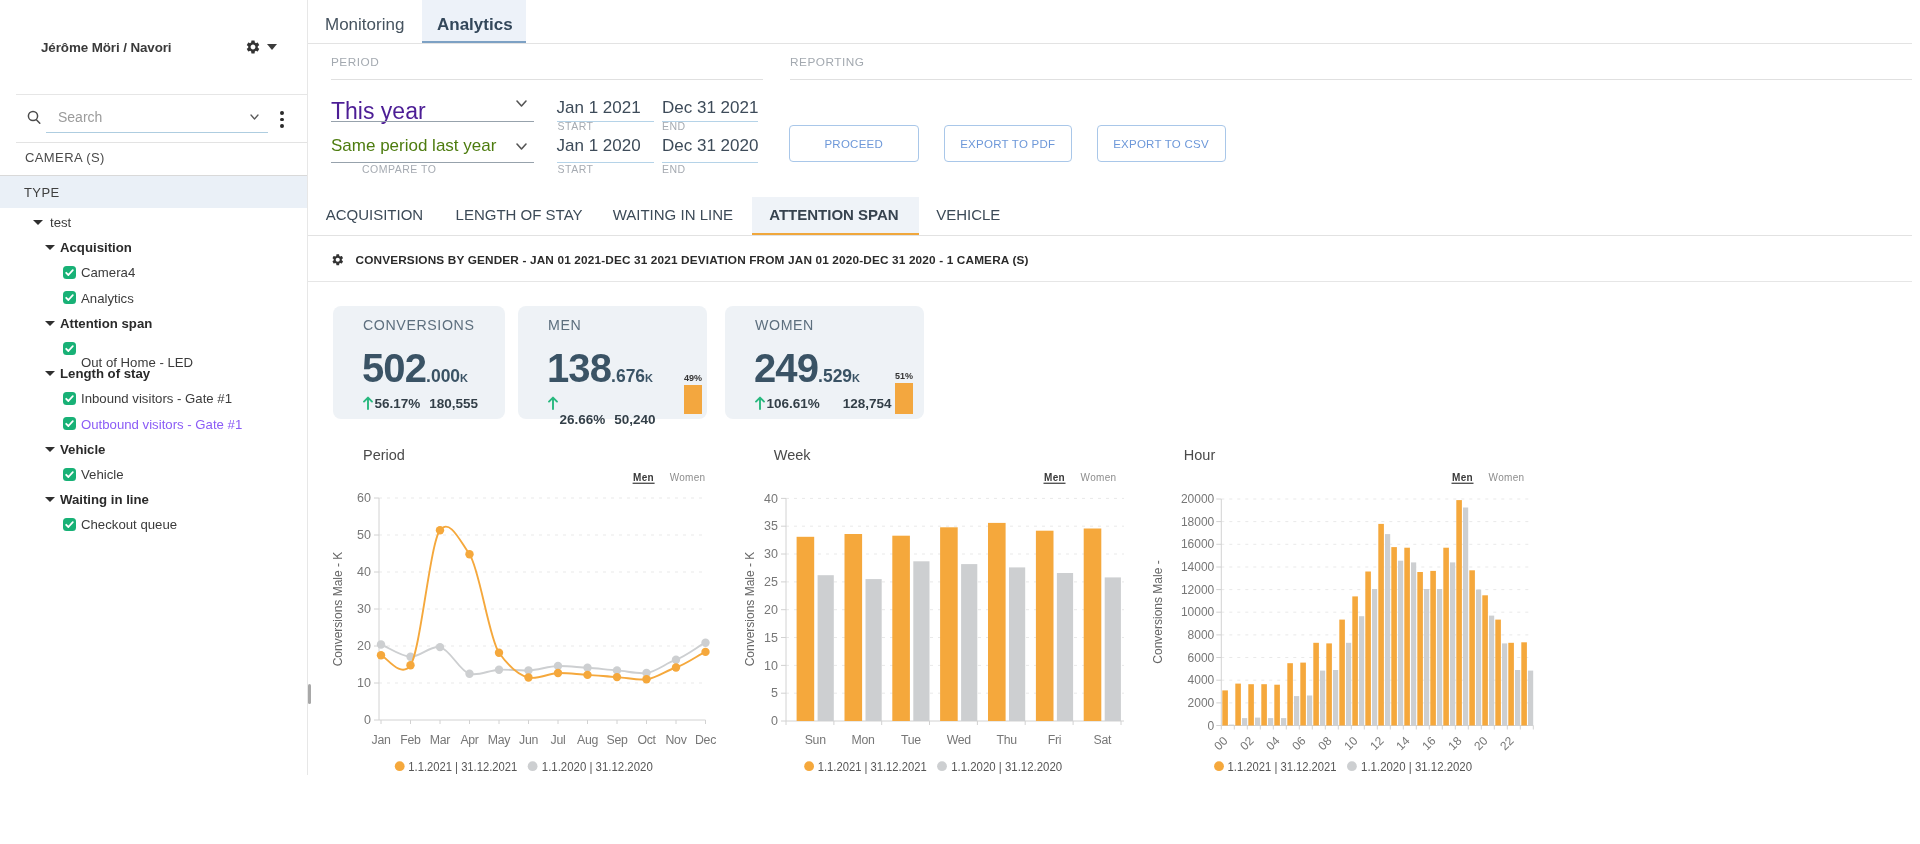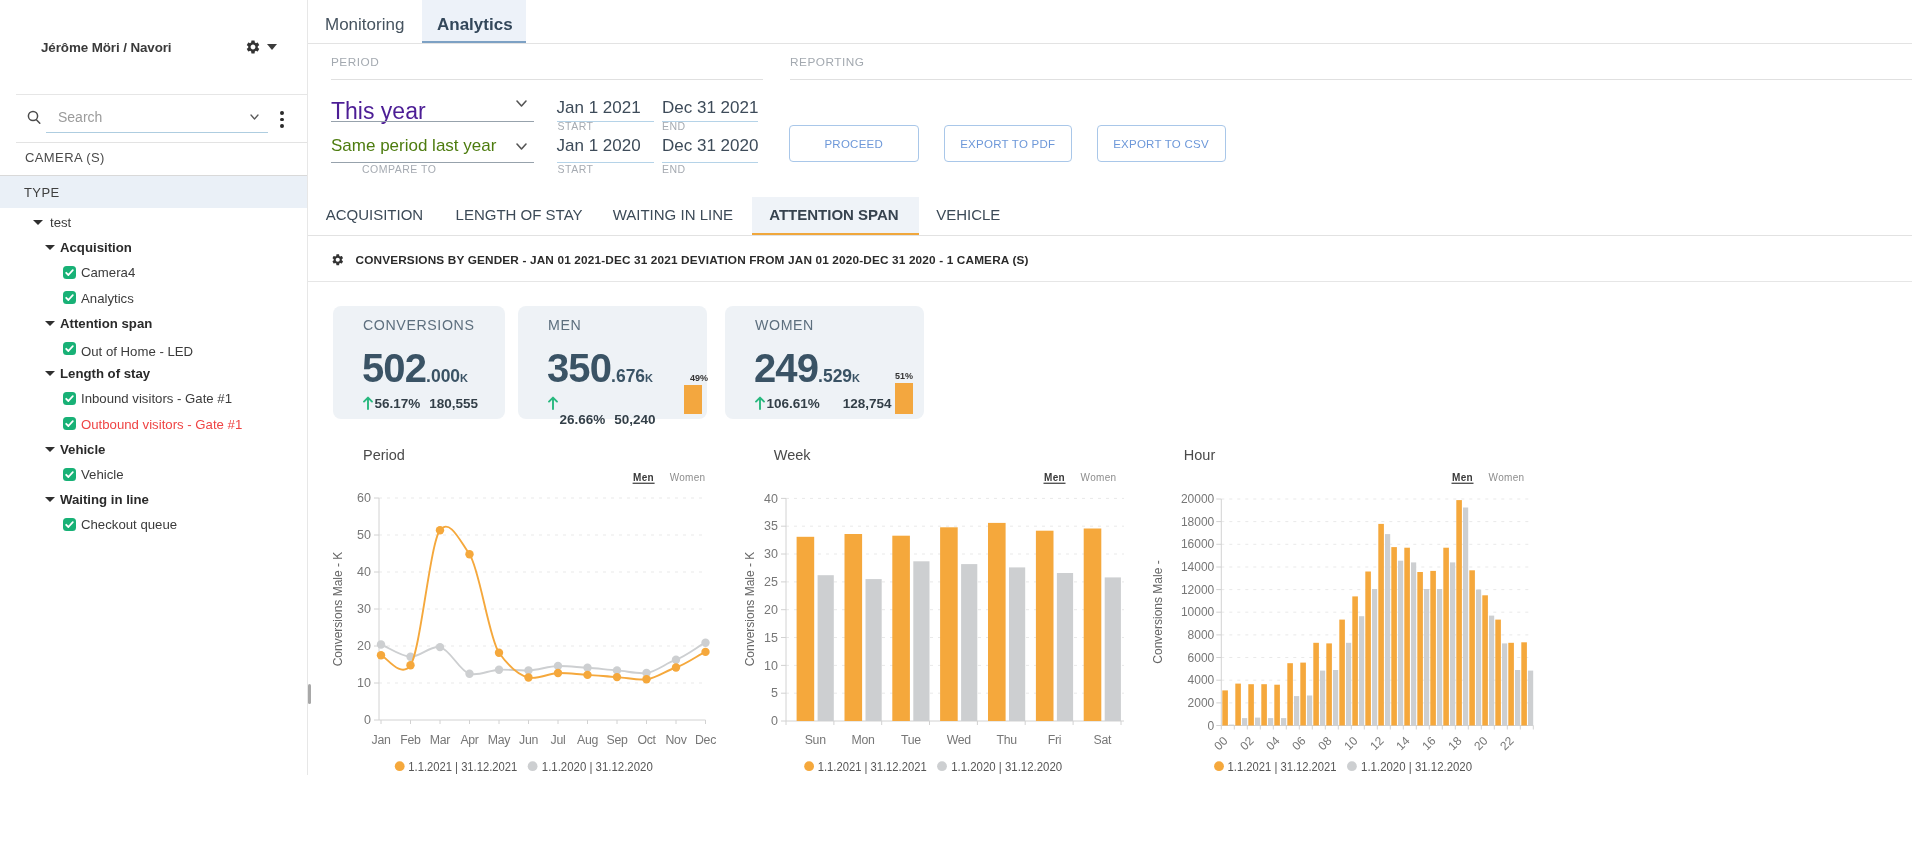--- a/index.html
+++ b/index.html
@@ -48,33 +48,33 @@
 <svg class="abs" style="left:63.0px;top:291.4px" width="13" height="13" viewBox="0 0 13 13">
     <path d="M3.2 6.8 L5.4 9 L9.8 4.2" fill="none" stroke="#fff" stroke-width="1.8" stroke-linecap="round" stroke-linejoin="round"></path>
   </svg>
 <div class="t" style="left:81.0px;top:290.6px;font-size:13.2px;color:#3b3b3b;font-weight:400;">Analytics</div>
 <div class="abs" style="left:45.0px;top:320.6px;width:0;height:0;border-left:5px solid transparent;border-right:5px solid transparent;border-top:5.5px solid #2f2f2f;"></div>
 <div class="t" style="left:60.0px;top:315.8px;font-size:13.2px;color:#2a2a2a;font-weight:700;">Attention span</div>
 <div class="abs" style="left:63.0px;top:341.8px;width:13px;height:13px;background:#18b176;border-radius:3.5px;"></div>
 <svg class="abs" style="left:63.0px;top:341.8px" width="13" height="13" viewBox="0 0 13 13">
     <path d="M3.2 6.8 L5.4 9 L9.8 4.2" fill="none" stroke="#fff" stroke-width="1.8" stroke-linecap="round" stroke-linejoin="round"></path>
   </svg>
-<div class="t" style="left:81.0px;top:344px;font-size:13.2px;color:#3b3b3b;font-weight:400;">Out of Home - LED</div>
+<div class="t" style="left:81.0px;top:355px;font-size:13.2px;color:#3b3b3b;font-weight:400;">Out of Home - LED</div>
 <div class="abs" style="left:45.0px;top:371.0px;width:0;height:0;border-left:5px solid transparent;border-right:5px solid transparent;border-top:5.5px solid #2f2f2f;"></div>
 <div class="t" style="left:60.0px;top:366.2px;font-size:13.2px;color:#2a2a2a;font-weight:700;">Length of stay</div>
 <div class="abs" style="left:63.0px;top:392.2px;width:13px;height:13px;background:#18b176;border-radius:3.5px;"></div>
 <svg class="abs" style="left:63.0px;top:392.2px" width="13" height="13" viewBox="0 0 13 13">
     <path d="M3.2 6.8 L5.4 9 L9.8 4.2" fill="none" stroke="#fff" stroke-width="1.8" stroke-linecap="round" stroke-linejoin="round"></path>
   </svg>
 <div class="t" style="left:81.0px;top:391.4px;font-size:13.2px;color:#3b3b3b;font-weight:400;">Inbound visitors - Gate #1</div>
 <div class="abs" style="left:63.0px;top:417.4px;width:13px;height:13px;background:#18b176;border-radius:3.5px;"></div>
 <svg class="abs" style="left:63.0px;top:417.4px" width="13" height="13" viewBox="0 0 13 13">
     <path d="M3.2 6.8 L5.4 9 L9.8 4.2" fill="none" stroke="#fff" stroke-width="1.8" stroke-linecap="round" stroke-linejoin="round"></path>
   </svg>
-<div class="t" style="left:81.0px;top:416.6px;font-size:13.2px;color:#ef4444;font-weight:400;">Outbound visitors - Gate #1</div>
+<div class="t" style="left:81.0px;top:416.6px;font-size:13.2px;color:#8b5cf6;font-weight:400;">Outbound visitors - Gate #1</div>
 <div class="abs" style="left:45.0px;top:446.6px;width:0;height:0;border-left:5px solid transparent;border-right:5px solid transparent;border-top:5.5px solid #2f2f2f;"></div>
 <div class="t" style="left:60.0px;top:441.8px;font-size:13.2px;color:#2a2a2a;font-weight:700;">Vehicle</div>
 <div class="abs" style="left:63.0px;top:467.8px;width:13px;height:13px;background:#18b176;border-radius:3.5px;"></div>
 <svg class="abs" style="left:63.0px;top:467.8px" width="13" height="13" viewBox="0 0 13 13">
     <path d="M3.2 6.8 L5.4 9 L9.8 4.2" fill="none" stroke="#fff" stroke-width="1.8" stroke-linecap="round" stroke-linejoin="round"></path>
   </svg>
 <div class="t" style="left:81.0px;top:467.0px;font-size:13.2px;color:#3b3b3b;font-weight:400;">Vehicle</div>
 <div class="abs" style="left:45.0px;top:497.0px;width:0;height:0;border-left:5px solid transparent;border-right:5px solid transparent;border-top:5.5px solid #2f2f2f;"></div>
 <div class="t" style="left:60.0px;top:492.2px;font-size:13.2px;color:#2a2a2a;font-weight:700;">Waiting in line</div>
 <div class="abs" style="left:63.0px;top:518.2px;width:13px;height:13px;background:#18b176;border-radius:3.5px;"></div>
@@ -134,27 +134,27 @@
 <div class="abs" style="left:308.0px;top:281.0px;width:1604.0px;height:1px;background:#e6e6e6;"></div>
 <div class="abs" style="left:333.0px;top:306.0px;width:172.0px;height:113.0px;background:#eef2f6;border-radius:8px;"></div>
 <div class="t" style="left:363.0px;top:317.2px;font-size:14.2px;color:#5d6f7e;font-weight:400;letter-spacing:0.6px;">CONVERSIONS</div>
 <div class="t" style="left:362.0px;top:344.4px;color:#3a5365;"><span style="font-size:40px;font-weight:700;letter-spacing:-0.9px;">502</span><span style="font-size:17.5px;font-weight:700;">.000</span><span style="font-size:11px;font-weight:700;">K</span></div>
 <svg class="abs" style="left:361.5px;top:396px" width="12" height="14" viewBox="0 0 12 14">
     <path d="M6 13 L6 2 M2 5.6 L6 1.6 L10 5.6" fill="none" stroke="#27b87e" stroke-width="1.9" stroke-linecap="round" stroke-linejoin="round"></path>
   </svg>
 <div class="t" style="left:374.5px;top:395.8px;font-size:13.5px;font-weight:700;color:#333f48;"><span>56.17%</span><span style="margin-left:9px;">180,555</span></div>
 <div class="abs" style="left:518.0px;top:306.0px;width:189.0px;height:113.0px;background:#eef2f6;border-radius:8px;"></div>
 <div class="t" style="left:548.0px;top:317.2px;font-size:14.2px;color:#5d6f7e;font-weight:400;letter-spacing:0.6px;">MEN</div>
-<div class="t" style="left:547.0px;top:344.4px;color:#3a5365;"><span style="font-size:40px;font-weight:700;letter-spacing:-0.9px;">350</span><span style="font-size:17.5px;font-weight:700;">.676</span><span style="font-size:11px;font-weight:700;">K</span></div>
+<div class="t" style="left:547.0px;top:344.4px;color:#3a5365;"><span style="font-size:40px;font-weight:700;letter-spacing:-0.9px;">138</span><span style="font-size:17.5px;font-weight:700;">.676</span><span style="font-size:11px;font-weight:700;">K</span></div>
 <svg class="abs" style="left:546.5px;top:396px" width="12" height="14" viewBox="0 0 12 14">
     <path d="M6 13 L6 2 M2 5.6 L6 1.6 L10 5.6" fill="none" stroke="#27b87e" stroke-width="1.9" stroke-linecap="round" stroke-linejoin="round"></path>
   </svg>
 <div class="t" style="left:559.5px;top:395.8px;font-size:13.5px;font-weight:700;color:#333f48;margin-top:16px;"><span>26.66%</span><span style="margin-left:9px;">50,240</span></div>
 <div class="abs" style="left:684.0px;top:385.4px;width:17.5px;height:28.8px;background:#f3a73f;"></div>
-<div class="t" style="left:678.0px;top:372.9px;width:30px;text-align:right;font-size:9px;font-weight:700;color:#333;">49%</div>
+<div class="t" style="left:678.0px;top:372.9px;width:30px;text-align:center;font-size:9px;font-weight:700;color:#333;">49%</div>
 <div class="abs" style="left:725.0px;top:306.0px;width:199.0px;height:113.0px;background:#eef2f6;border-radius:8px;"></div>
 <div class="t" style="left:755.0px;top:317.2px;font-size:14.2px;color:#5d6f7e;font-weight:400;letter-spacing:0.6px;">WOMEN</div>
 <div class="t" style="left:754.0px;top:344.4px;color:#3a5365;"><span style="font-size:40px;font-weight:700;letter-spacing:-0.9px;">249</span><span style="font-size:17.5px;font-weight:700;">.529</span><span style="font-size:11px;font-weight:700;">K</span></div>
 <svg class="abs" style="left:753.5px;top:396px" width="12" height="14" viewBox="0 0 12 14">
     <path d="M6 13 L6 2 M2 5.6 L6 1.6 L10 5.6" fill="none" stroke="#27b87e" stroke-width="1.9" stroke-linecap="round" stroke-linejoin="round"></path>
   </svg>
 <div class="t" style="left:766.5px;top:395.8px;font-size:13.5px;font-weight:700;color:#333f48;"><span>106.61%</span><span style="margin-left:23px;">128,754</span></div>
 <div class="abs" style="left:895.0px;top:383.0px;width:17.5px;height:31.2px;background:#f3a73f;"></div>
 <div class="t" style="left:889.0px;top:370.5px;width:30px;text-align:center;font-size:9px;font-weight:700;color:#333;">51%</div>
 <svg class="abs" style="left:325px;top:440px" width="395" height="345" viewBox="325 440 395 345">

